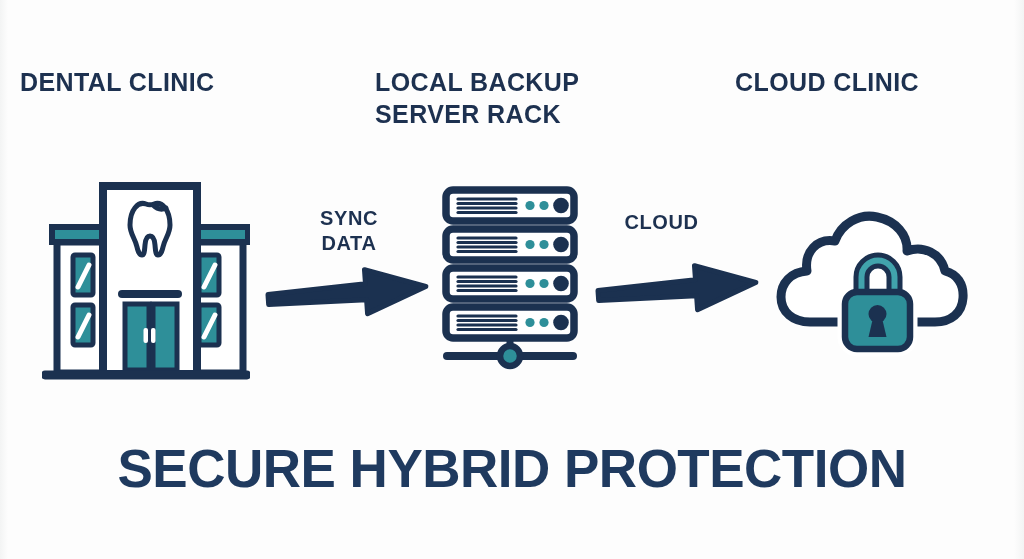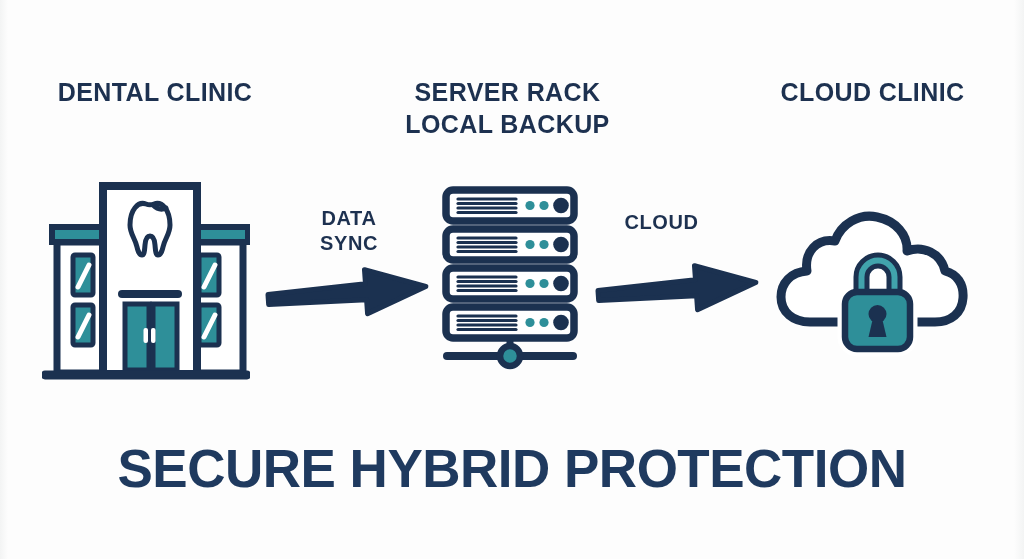--- a/index.html
+++ b/index.html
@@ -16,23 +16,21 @@
     left: 0; top: 0;
     width: 1024px; height: 559px;
     background: linear-gradient(90deg, #f3f4f4 0px, #fdfdfd 8px, #fdfdfd 1014px, #f3f4f4 1024px);
   }
   .abs { position: absolute; }
   .col-title {
     font-size: 25px;
     font-weight: 700;
     letter-spacing: 0.4px;
     line-height: 32px;
-    text-align: center;
     color: #1d3150;
-    margin-top: 10px;
   }
   .flow-label {
     font-size: 20px;
     font-weight: 700;
     letter-spacing: 0.6px;
     line-height: 25px;
     text-align: center;
     color: #1d3150;
   }
   #col-title-source   { left: 20px;  top: 66px; width: 270px; }
@@ -60,22 +58,22 @@
 </style>
 </head>
 <body>
 
 <div id="canvas">
 
   <div class="abs col-title" id="col-title-source">
     <div>DENTAL CLINIC</div>
   </div>
   <div class="abs col-title" id="col-title-local">
+    <div>LOCAL BACKUP</div>
     <div>SERVER RACK</div>
-    <div>LOCAL BACKUP</div>
   </div>
   <div class="abs col-title" id="col-title-offsite">
     <div>CLOUD CLINIC</div>
   </div>
 
   <svg class="abs" id="icon-building" viewBox="0 0 208 200">
 
     <rect x="15" y="62" width="51" height="131" fill="#ffffff" stroke="#1b3150" stroke-width="7"></rect>
     <rect x="150" y="62" width="51" height="131" fill="#ffffff" stroke="#1b3150" stroke-width="7"></rect>
 
@@ -124,22 +122,22 @@
       <rect x="83" y="124" width="24" height="66" fill="#2e8f99" stroke="#1b3150" stroke-width="5"></rect>
       <rect x="111" y="124" width="24" height="66" fill="#2e8f99" stroke="#1b3150" stroke-width="5"></rect>
       <rect x="101.5" y="148" width="4.5" height="15" rx="2" fill="#ffffff"></rect>
       <rect x="109" y="148" width="4.5" height="15" rx="2" fill="#ffffff"></rect>
     </g>
 
     <line x1="3" y1="195" x2="205" y2="195" stroke="#1b3150" stroke-width="9" stroke-linecap="round"></line>
   </svg>
 
   <div class="abs flow-label" id="flow1-label">
+    <div>SYNC</div>
     <div>DATA</div>
-    <div>SYNC</div>
   </div>
   <svg class="abs" id="flow1-arrow" viewBox="0 0 172 60">
     <polygon points="6,27 104,23 104,9 164,30 104,53 104,39 6,37" fill="#1b3150" stroke="#1b3150" stroke-width="5" stroke-linejoin="round" transform="rotate(-4 85 30)"></polygon>
   </svg>
 
   <svg class="abs" id="icon-rack" viewBox="0 0 140 192">
 
     <line x1="70" y1="150" x2="70" y2="168" stroke="#1b3150" stroke-width="7"></line>
     <line x1="7" y1="172" x2="133" y2="172" stroke="#1b3150" stroke-width="8" stroke-linecap="round"></line>
 

